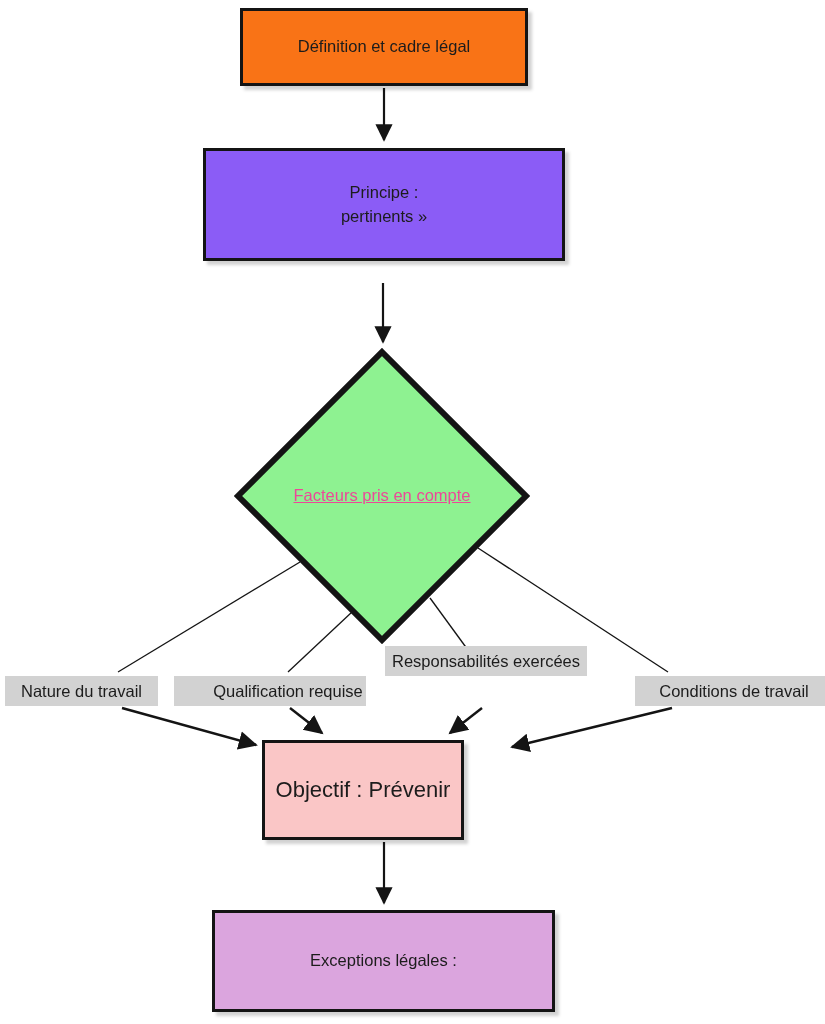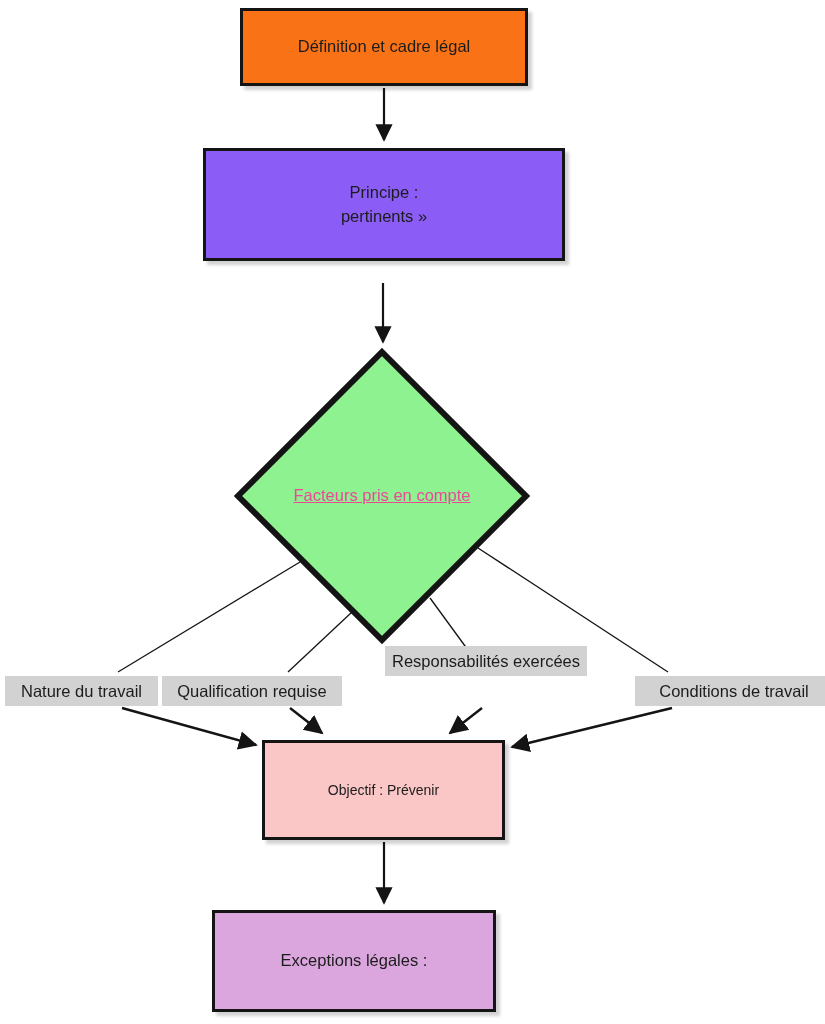--- a/index.html
+++ b/index.html
@@ -72,44 +72,44 @@
   #node-facteurs .diamond-shape {
     position: absolute;
     left: 0; top: 0;
     width: 100%; height: 100%;
   }
   #node-facteurs .lines {
     position: relative;
     z-index: 1;
   }
   #node-objectif {
-    left: 262px; top: 740px; width: 243px; height: 100px;
+    left: 262px; top: 740px; width: 202px; height: 100px;
     background: #fac6c6;
-    font-size: 14px;
+    font-size: 22px;
   }
   #node-exceptions {
-    left: 212px; top: 910px; width: 284px; height: 102px;
+    left: 212px; top: 910px; width: 343px; height: 102px;
     background: #dba5de;
     font-size: 16.5px;
   }
 
   
   .factor-label {
     position: absolute;
     background: #d2d2d2;
     color: #1c1c1c;
     font-size: 16.5px;
     height: 30px;
     line-height: 30px;
     text-align: center;
     white-space: nowrap;
     z-index: 2;
   }
   #factor-0 { left: 5px;   top: 676px; width: 153px; }
-  #factor-1 { left: 162px; top: 676px; width: 180px; }
+  #factor-1 { left: 174px; top: 676px; width: 156px; padding-left: 36px; }
   #factor-2 { left: 385px; top: 646px; width: 202px; }
   #factor-3 { left: 635px; top: 676px; width: 198px; }
 </style>
 </head>
 <body>
 
 <div id="canvas">
 
   <svg id="edges" viewBox="0 0 825 1024" width="825" height="1024">
     <defs>

